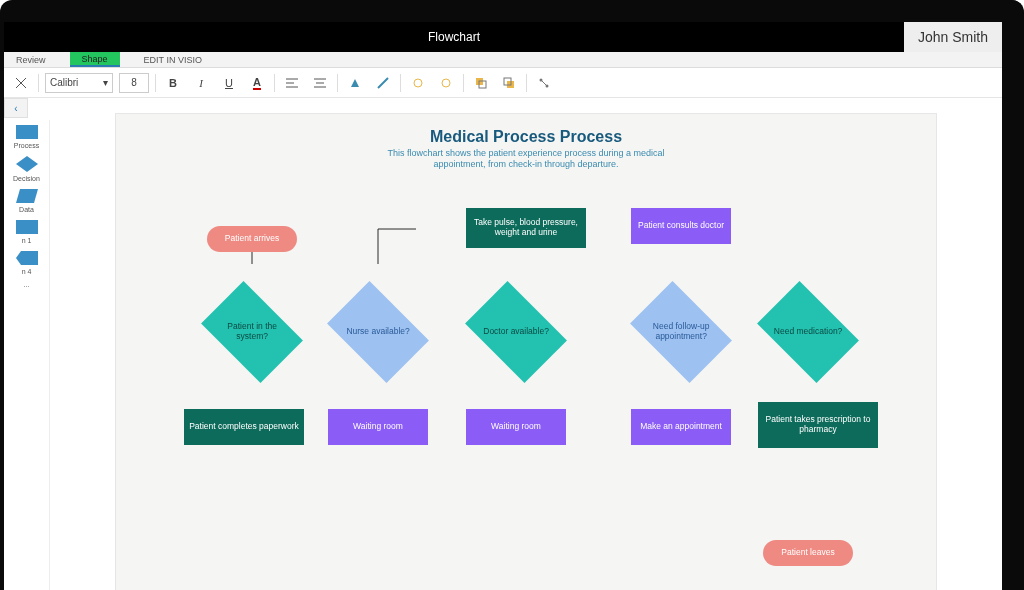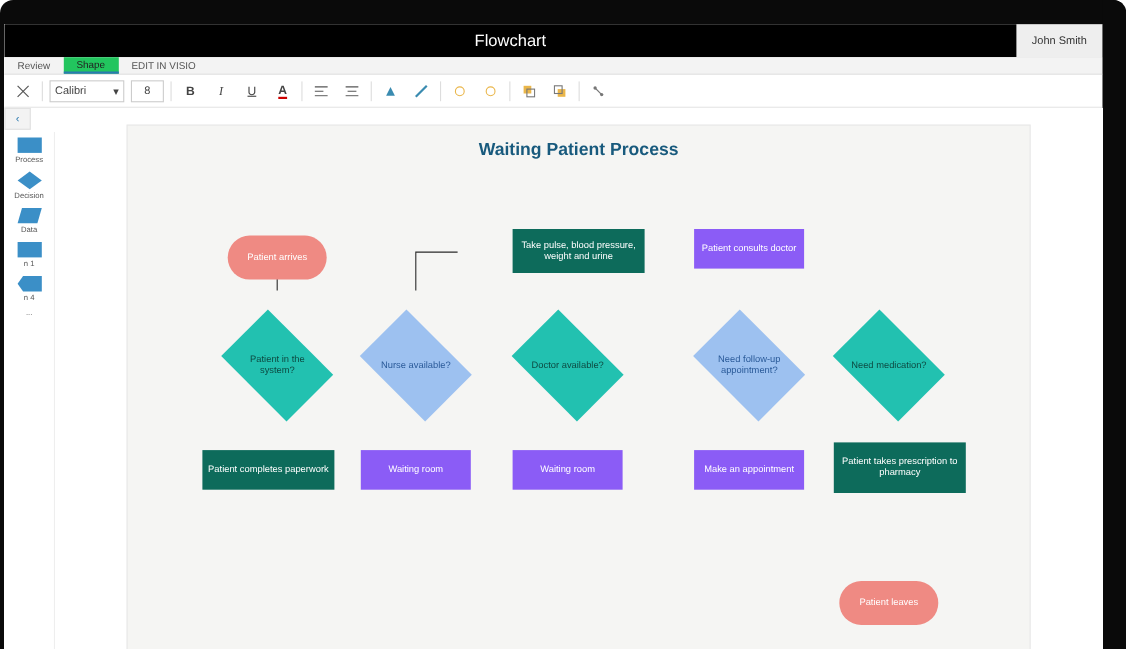--- a/index.html
+++ b/index.html
@@ -1,24 +1,24 @@
 <!DOCTYPE html>
 <html><head>
 <meta charset="utf-8">
 <style>
   * { box-sizing: border-box; margin: 0; padding: 0; font-family: "Segoe UI", Arial, sans-serif; }
   body { width: 1024px; height: 590px; background: #fff; overflow: hidden; }
 
   .device-frame { position: absolute; inset: 0; border: 22px solid #0a0a0a; border-left-width: 4px; border-bottom: none; border-radius: 12px 12px 0 0; }
 
   .titlebar { position: absolute; left: 4px; right: 22px; top: 22px; height: 30px; background: #000; color: #fff; display: flex; align-items: center; }
-  .title-center { flex: 1; text-align: center; font-size: 15px; }
-  .user-chip { background: #eee; color: #333; font-size: 10px; padding: 4px 14px; height: 100%; display: flex; align-items: center; }
-
-  .tabs { position: absolute; left: 4px; right: 22px; top: 52px; height: 16px; background: #f3f3f3; display: flex; align-items: stretch; font-size: 9px; color: #555; border-bottom: 1px solid #ddd; }
+  .title-center { flex: 1; text-align: center; font-size: 12px; }
+  .user-chip { background: #eee; color: #333; font-size: 14px; padding: 4px 14px; height: 100%; display: flex; align-items: center; }
+
+  .tabs { position: absolute; left: 4px; right: 22px; top: 52px; height: 16px; background: #f3f3f3; display: flex; align-items: stretch; font-size: 9px; color: #555; border-bottom: 1px solid #ddd; gap: 12px; }
   .tab { padding: 0 12px; display: flex; align-items: center; cursor: pointer; }
   .tab.active { background: #22c55e; border-bottom: 2px solid #2b7ab0; color: #222; }
 
   .toolbar { position: absolute; left: 4px; right: 22px; top: 68px; height: 30px; background: #fff; border-bottom: 1px solid #e5e5e5; display: flex; align-items: center; gap: 6px; padding: 0 6px; font-size: 11px; color: #444; }
   .tbtn { width: 22px; height: 22px; display: flex; align-items: center; justify-content: center; cursor: pointer; border-radius: 2px; }
   .sep { width: 1px; height: 18px; background: #ddd; }
   .font-select { width: 68px; height: 20px; border: 1px solid #ccc; font-size: 10px; padding: 0 4px; display:flex; align-items:center; justify-content:space-between; }
   .size-select { width: 30px; height: 20px; border: 1px solid #ccc; font-size: 10px; display:flex; align-items:center; justify-content:center; }
 
   .left-collapse { position: absolute; left: 4px; top: 98px; width: 24px; height: 20px; background: #f3f3f3; border: 1px solid #e0e0e0; display:flex; align-items:center; justify-content:center; font-size:10px; color:#2b7ab0; cursor:pointer; }
@@ -26,21 +26,21 @@
   .shape-panel { position: absolute; left: 4px; top: 120px; bottom: 0; width: 46px; background: #fff; border-right: 1px solid #eee; padding: 4px 2px; display:flex; flex-direction:column; gap:6px; align-items:center; font-size:7px; color:#555; }
   .shp-item { width:100%; display:flex; flex-direction:column; align-items:center; gap:2px; cursor:pointer; }
 
   .canvas-wrap { position: absolute; left: 50px; right: 22px; top: 98px; bottom: 0; background: #fff; overflow:auto; display:flex; justify-content:center; padding: 16px; }
   .page { width: 820px; height: 480px; background: #f5f5f3; box-shadow: 0 0 0 1px #e6e6e6; position: relative; }
 
   .chart-title { position:absolute; left:0; right:0; top:14px; text-align:center; color:#185a7d; font-weight:700; font-size:16px; }
   .chart-sub { position:absolute; left:0; right:0; top:34px; text-align:center; color:#3a8bb0; font-size:9px; line-height:1.25; }
 
   .node { position:absolute; display:flex; align-items:center; justify-content:center; text-align:center; color:#fff; font-size:8.5px; line-height:1.15; padding:4px; }
-  .terminator { border-radius: 999px; background:#ef8a83; width:90px; height:40px; }
+  .terminator { border-radius: 999px; background:#ef8a83; width:90px; height:26px;margin-top:12px; }
   .process-teal { background:#0d6b5b; width:120px; height:40px; }
   .process-blue { background:#8b5cf6; width:100px; height:36px; }
   .diamond { width:84px; height:60px; transform: rotate(45deg); display:flex; align-items:center; justify-content:center; }
   .diamond span { transform: rotate(-45deg); display:block; width:110px; text-align:center; font-size:8.5px; }
   .d-teal { background:#22c1b0; }
   .d-blue { background:#9dc1f0; }
   .d-teal span { color:#0d4a42; }
   .d-blue span { color:#2a5a99; }
 
   svg.arrows { position:absolute; inset:0; pointer-events:none; }
@@ -180,22 +180,24 @@
       </svg>
       <span>n 4</span>
     </div>
   <div class="shp-item">
       <span>...</span>
     </div>
 </div>
 
 <div class="canvas-wrap">
   <div class="page">
-    <div class="chart-title">Waiting Patient Process</div>
+    <div class="chart-title">Medical Process Process</div>
     <div class="chart-sub">
+      <div>This flowchart shows the patient experience process during a medical</div>
+      <div>appointment, from check-in through departure.</div>
     </div>
 
     <svg class="arrows">
       <defs>
           <marker id="ah" markerWidth="6" markerHeight="6" refX="5" refY="3" orient="auto">
             <path d="M0,0 L6,3 L0,6 Z" class="arrowhead"></path>
           </marker>
         </defs>
       <line x1="136" y1="126" x2="136" y2="175" marker-end="url(#ah)"></line>
       <line x1="178" y1="218" x2="220" y2="218" marker-end="url(#ah)"></line>

